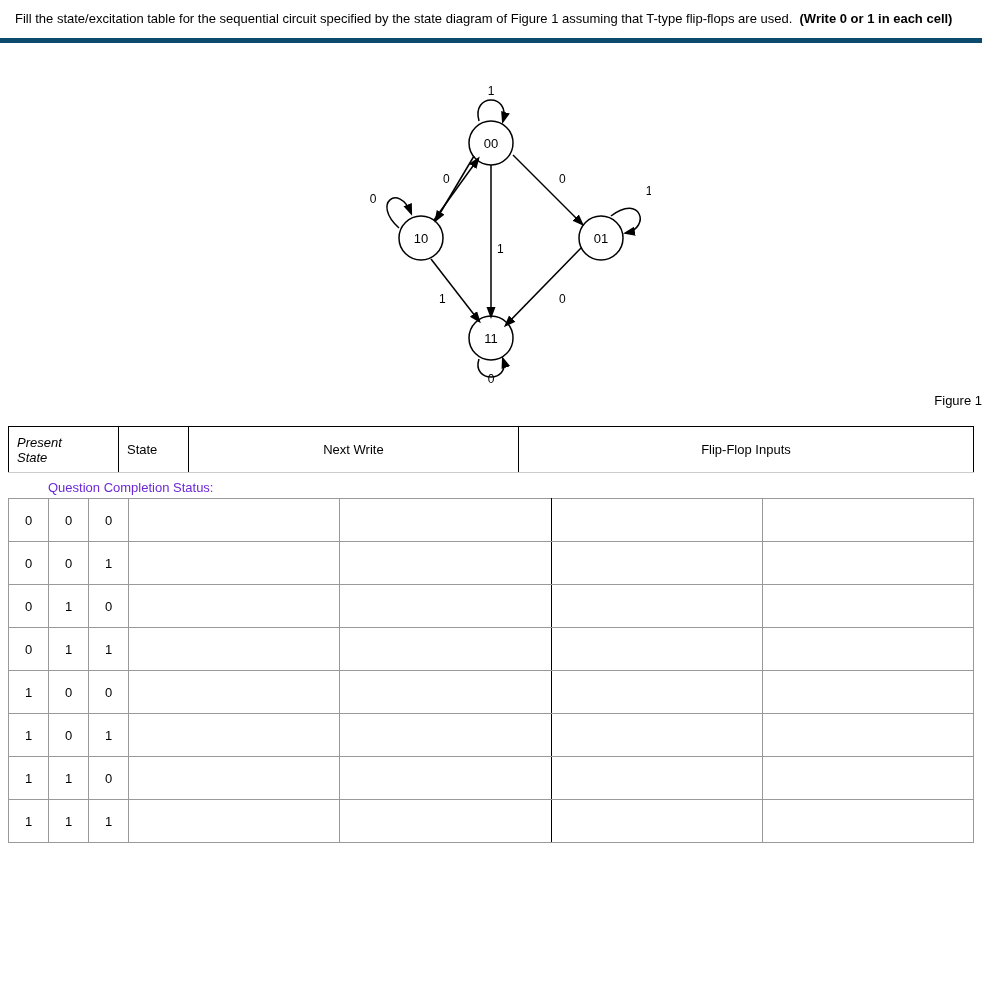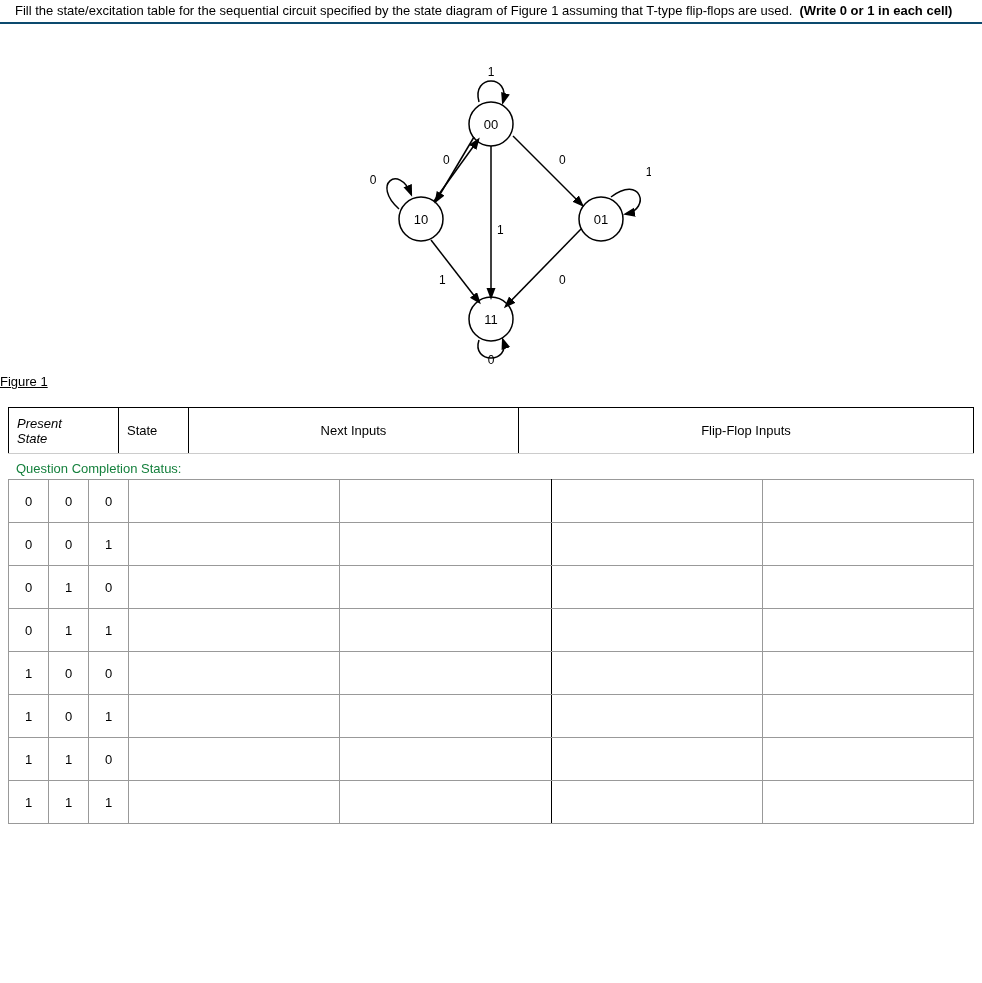--- a/index.html
+++ b/index.html
@@ -5,44 +5,43 @@
     * { box-sizing: border-box; margin: 0; padding: 0; }
     body {
       font-family: Arial, sans-serif;
       font-size: 13px;
       background: #fff;
       color: #000;
       width: 982px;
       min-height: 983px;
     }
     .instruction {
-      padding: 2px 15px;
+      padding: 10px 15px;
       font-size: 13px;
       line-height: 1.4;
-      border-bottom: 2px solid #0c4a6e;
+      border-bottom: 5px solid #0c4a6e;
     }
     .instruction strong {
       font-weight: bold;
     }
     .diagram-area {
       display: flex;
       justify-content: center;
       align-items: center;
       padding: 20px 0 10px 0;
       position: relative;
     }
     svg.state-diagram {
       width: 320px;
       height: 320px;
     }
     .figure-label {
-      text-align: left;
+      text-align: right;
       font-size: 13px;
       margin-bottom: 18px;
-      text-decoration: underline;
     }
     .table-section {
       padding: 0 8px;
     }
     .table-header-row {
       display: flex;
       border: 1.5px solid #000;
       border-bottom: none;
       background: #fff;
     }
@@ -85,23 +84,24 @@
       display: flex;
       align-items: center;
       justify-content: center;
     }
     .divider-line {
       border: none;
       border-top: 1px solid #ccc;
       margin: 0 0 4px 0;
     }
     .completion-status {
-      color: #15803d;
+      color: #6d28d9;
       font-size: 13px;
       padding: 3px 8px;
+      margin-left: 32px;
     }
     .data-table {
       width: 100%;
       border-collapse: collapse;
       border: 1.5px solid #000;
     }
     .data-table td {
       border: 1px solid #999;
       padding: 0;
       height: 42px;
@@ -225,21 +225,21 @@
   <span>Figure 1</span>
 </div>
 
 <div class="table-section">
 
   <div class="table-header-row">
     <div class="th-present">
       Present<br>State
     </div>
     <div class="th-input">State</div>
-    <div class="th-next">Next Inputs</div>
+    <div class="th-next">Next Write</div>
     <div class="th-flipflop">Flip-Flop Inputs</div>
   </div>
 
   <hr class="divider-line">
 
   <div class="completion-status">
     <span>Question Completion Status:</span>
   </div>
 
   <table class="data-table">

